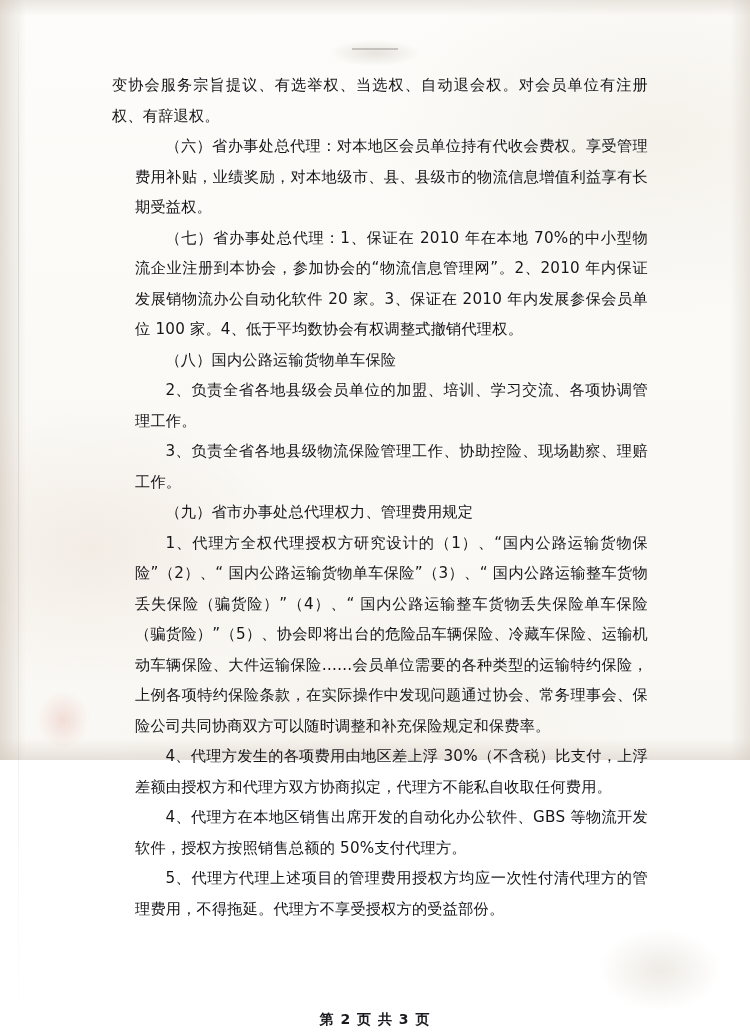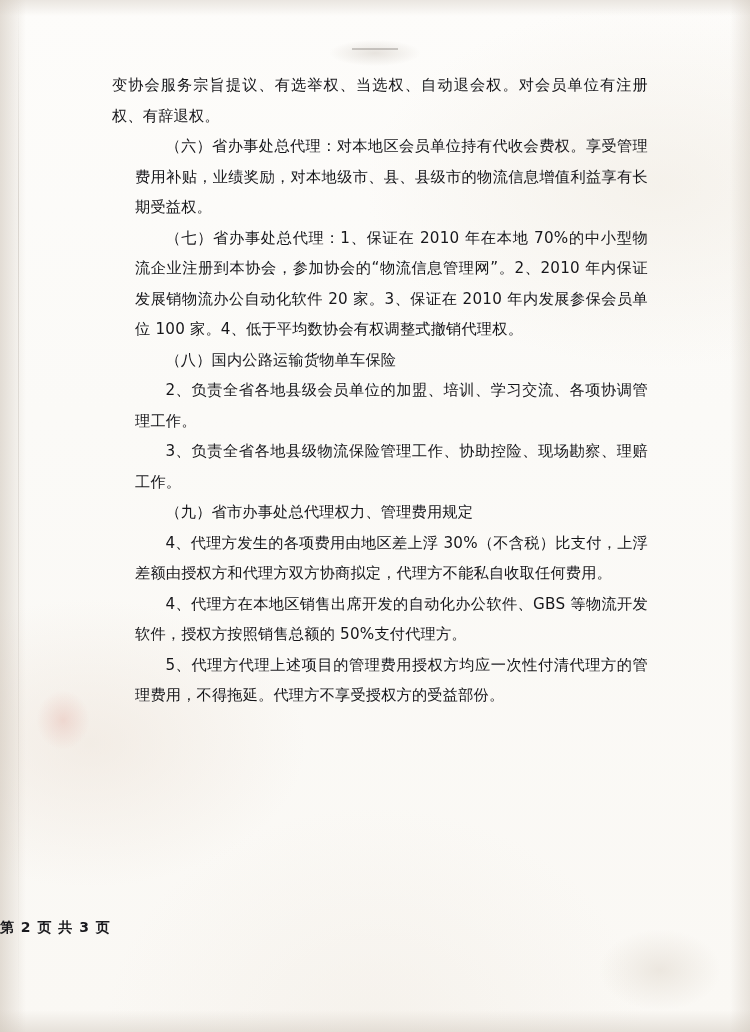--- a/index.html
+++ b/index.html
@@ -9,21 +9,21 @@
   body {
     width: 750px;
     height: 1032px;
     background: #ffffff;
     font-family: "DejaVu Sans", "Liberation Sans", sans-serif;
     overflow: hidden;
   }
   .page {
     position: relative;
     width: 750px;
-    height: 1032px;
+    height: 760px;
     background:
       radial-gradient(ellipse 300px 200px at 12% 72%, rgba(236,226,216,0.55), rgba(255,255,255,0) 72%),
       radial-gradient(ellipse 420px 260px at 88% 18%, rgba(238,232,222,0.5), rgba(255,255,255,0) 70%),
       radial-gradient(ellipse 360px 300px at 50% 100%, rgba(240,234,226,0.45), rgba(255,255,255,0) 75%),
       linear-gradient(180deg, #fdfcfa 0%, #fbfaf7 40%, #faf8f4 100%);
     box-sizing: border-box;
   }
   
   .edge-left {
     position: absolute;
@@ -102,22 +102,23 @@
   .indent2 {
     text-indent: 2em;
     margin-left: 23px;
   }
   .indent0 {
     text-indent: 0;
   }
   .footer {
     position: absolute;
     left: 0;
-    top: 919px;
+    top: 1011px;
     width: 750px;
+    text-align: center;
     font-size: 14px;
     letter-spacing: 1px;
     color: #1a1a1e;
     font-weight: bold;
   }
   .top-mark {
     position: absolute;
     left: 352px;
     top: 48px;
     width: 46px;
@@ -142,20 +143,21 @@
   <div class="top-mark"></div>
 
   <div class="doc-body">
     <p class="para indent0">变协会服务宗旨提议、有选举权、当选权、自动退会权。对会员单位有注册权、有辞退权。</p>
     <p class="para indent2">（六）省办事处总代理：对本地区会员单位持有代收会费权。享受管理费用补贴，业绩奖励，对本地级市、县、县级市的物流信息增值利益享有长期受益权。</p>
     <p class="para indent2">（七）省办事处总代理：1、保证在 2010 年在本地 70%的中小型物流企业注册到本协会，参加协会的“物流信息管理网”。2、2010 年内保证发展销物流办公自动化软件 20 家。3、保证在 2010 年内发展参保会员单位 100 家。4、低于平均数协会有权调整式撤销代理权。</p>
     <p class="para indent2">（八）国内公路运输货物单车保险</p>
     <p class="para indent2">2、负责全省各地县级会员单位的加盟、培训、学习交流、各项协调管理工作。</p>
     <p class="para indent2">3、负责全省各地县级物流保险管理工作、协助控险、现场勘察、理赔工作。</p>
     <p class="para indent2">（九）省市办事处总代理权力、管理费用规定</p>
+    <p class="para indent2">1、代理方全权代理授权方研究设计的（1）、“国内公路运输货物保险”（2）、“ 国内公路运输货物单车保险”（3）、“ 国内公路运输整车货物丢失保险（骗货险）”（4）、“ 国内公路运输整车货物丢失保险单车保险（骗货险）”（5）、协会即将出台的危险品车辆保险、冷藏车保险、运输机动车辆保险、大件运输保险……会员单位需要的各种类型的运输特约保险，上例各项特约保险条款，在实际操作中发现问题通过协会、常务理事会、保险公司共同协商双方可以随时调整和补充保险规定和保费率。</p>
     <p class="para indent2">4、代理方发生的各项费用由地区差上浮 30%（不含税）比支付，上浮差额由授权方和代理方双方协商拟定，代理方不能私自收取任何费用。</p>
     <p class="para indent2">4、代理方在本地区销售出席开发的自动化办公软件、GBS 等物流开发软件，授权方按照销售总额的 50%支付代理方。</p>
     <p class="para indent2">5、代理方代理上述项目的管理费用授权方均应一次性付清代理方的管理费用，不得拖延。代理方不享受授权方的受益部份。</p>
 
   </div>
 
   <div class="footer">第 2 页 共 3 页</div>
 </div>
 
 </body></html>

